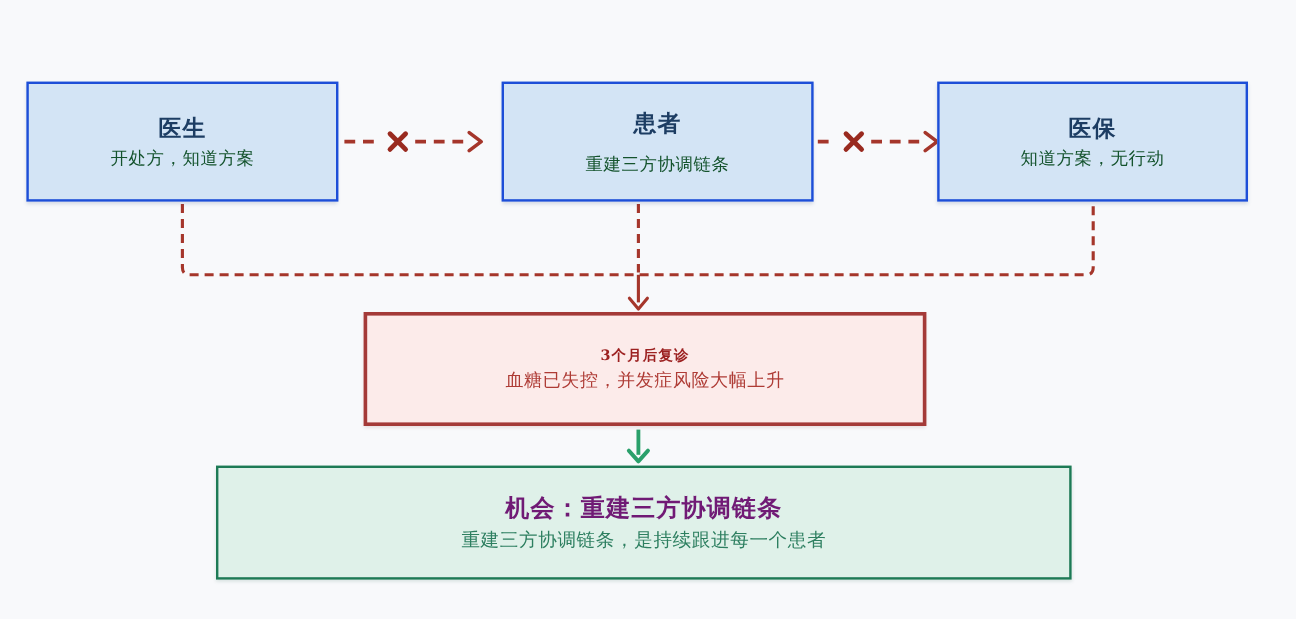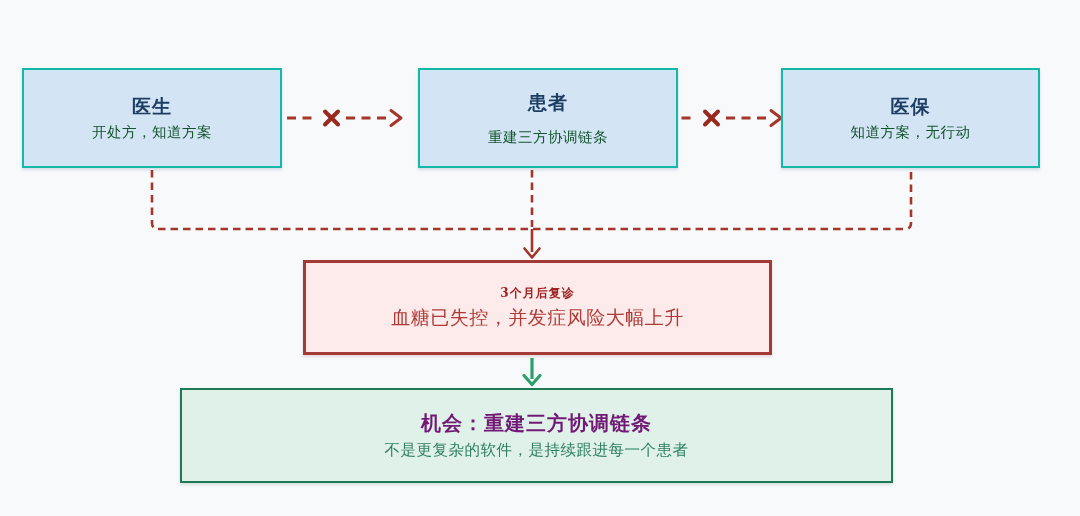--- a/index.html
+++ b/index.html
@@ -38,39 +38,39 @@
     letter-spacing: 1px;
   }
   .node .node-subtitle {
     letter-spacing: 0.5px;
   }
   .node-blue {
     width: 260px;
     height: 100px;
     top: 68px;
     background: #d3e4f5;
-    border: 2px solid #14b8a6;
+    border: 2px solid #1d4ed8;
     box-shadow: 0 2px 3px rgba(50, 80, 130, 0.18);
   }
   .node-blue .node-title   { color: #1d3d63; font-size: 19px; }
   .node-blue .node-subtitle{ color: #14532d; font-size: 14.5px; }
   .node-doctor    { left: 22px; }
   .node-patient   { left: 418px; gap: 12px; }
   .node-insurance { left: 781px; width: 259px; align-items: center; }
   .node-red {
     left: 303px;
     top: 260px;
     width: 469px;
     height: 95px;
     background: #fcebea;
     border: 3px solid #a43a38;
     box-shadow: 0 2px 3px rgba(120, 40, 40, 0.15);
   }
   .node-red .node-title   { color: #9c2121; font-size: 12px; }
-  .node-red .node-subtitle{ color: #ae3b35; font-size: 19px; }
+  .node-red .node-subtitle{ color: #ae3b35; font-size: 15px; }
   .node-green {
     left: 180px;
     top: 388px;
     width: 713px;
     height: 95px;
     background: #dff1e9;
     border: 2.5px solid #1d7a55;
     box-shadow: 0 2px 3px rgba(20, 90, 60, 0.15);
   }
   .node-green .node-title   { color: #701a75; font-size: 20px; }
@@ -131,16 +131,16 @@
     <div class="node-subtitle">知道方案，无行动</div>
   </div>
 
   <div class="node node-red">
     <div class="node-title">3个月后复诊</div>
     <div class="node-subtitle">血糖已失控，并发症风险大幅上升</div>
   </div>
 
   <div class="node node-green">
     <div class="node-title">机会：重建三方协调链条</div>
-    <div class="node-subtitle">不是更复杂的软件，是持续跟进每一个患者</div>
+    <div class="node-subtitle">重建三方协调链条，是持续跟进每一个患者</div>
   </div>
 
 </div>
 
 </body></html>

